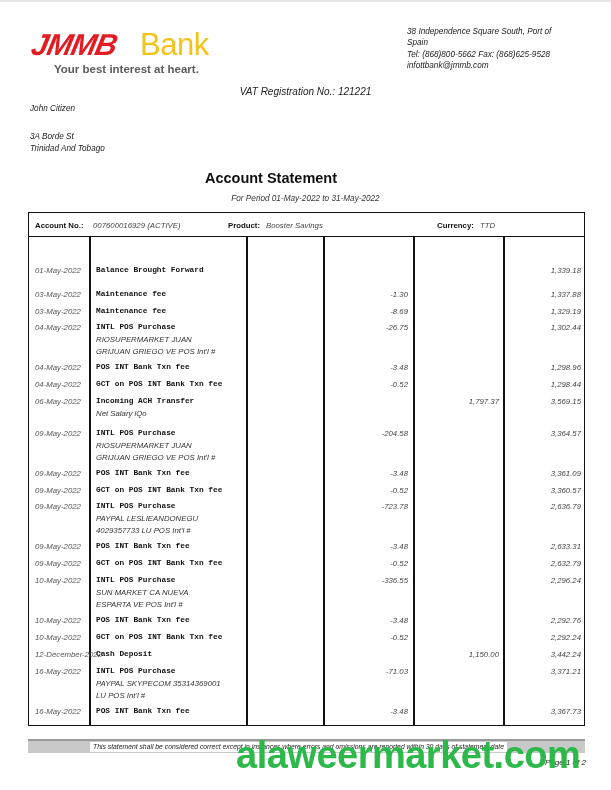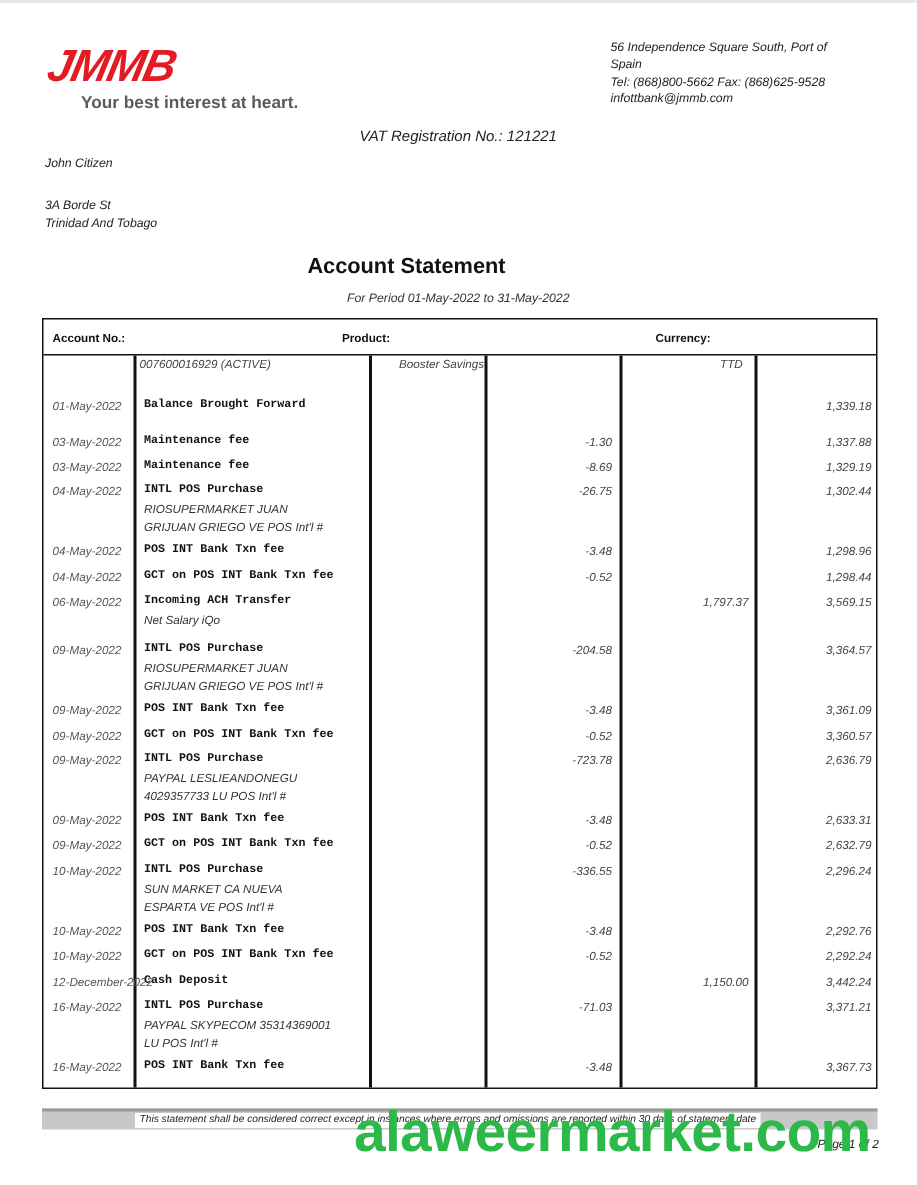--- a/index.html
+++ b/index.html
@@ -30,21 +30,21 @@
   .period { position: absolute; left: 0; width: 611px; top: 194px; text-align: center;
             font-size: 8.2px; font-style: italic; color: #333; }
 
   
   .stmt { position: absolute; left: 28px; top: 212px; width: 557px; height: 514px;
           border: 1.5px solid #111; box-sizing: border-box; }
   .acct-row { position: absolute; left: 0; top: 0; width: 100%; height: 24px;
               border-bottom: 1.5px solid #111; box-sizing: border-box; font-size: 7.8px; }
   .acct-row span { position: absolute; top: 8px; white-space: nowrap; }
   .lbl { font-weight: bold; color: #111; }
-  .val { font-style: italic; color: #444; margin-top: 17px; }
+  .val { font-style: italic; color: #444; }
 
   .col-line { position: absolute; top: 24px; bottom: 0; width: 1.5px; background: #111; }
   .head-row { position: absolute; left: 0; top: 24px; width: 100%; height: 26px;
               border-bottom: 1.5px solid #111; box-sizing: border-box; font-size: 7.8px; font-weight: bold; }
   .head-row span { position: absolute; top: 9px; white-space: nowrap; }
 
   .txn { position: absolute; left: 0; width: 100%; font-size: 7.8px; }
   .txn .date { position: absolute; left: 6px; top: 0; font-style: italic; color: #555; white-space: nowrap; }
   .txn .desc { position: absolute; left: 67px; top: 0; font-weight: bold; color: #111; white-space: nowrap; font-family: Liberation Mono, monospace; }
   .txn .sub { position: absolute; left: 67px; font-style: italic; color: #333; white-space: nowrap; line-height: 11.6px; }
@@ -62,25 +62,26 @@
   .watermark { position: absolute; left: 236px; top: 735px; font-size: 38px; font-weight: bold;
                color: #2db84a; letter-spacing: -0.5px; line-height: 40px; white-space: nowrap; }
 </style>
 </head>
 <body>
 
 <div class="topline"></div>
 
 <div class="logo">
   <span class="logo-jmmb">JMMB</span>
+  <span class="logo-bank">Bank</span>
   <span class="logo-tag">Your best interest at heart.</span>
 </div>
 
 <div class="addr">
-  <div>56 Independence Square South, Port of</div>
+  <div>38 Independence Square South, Port of</div>
   <div>Spain</div>
   <div>Tel: (868)800-5662 Fax: (868)625-9528</div>
   <div>infottbank@jmmb.com</div>
 </div>
 
 <div class="vat">VAT Registration No.: 121221</div>
 
 <div class="cust" style="top:103px">John Citizen</div>
 <div class="cust" style="top:131px">
   <div>3A Borde St</div>

